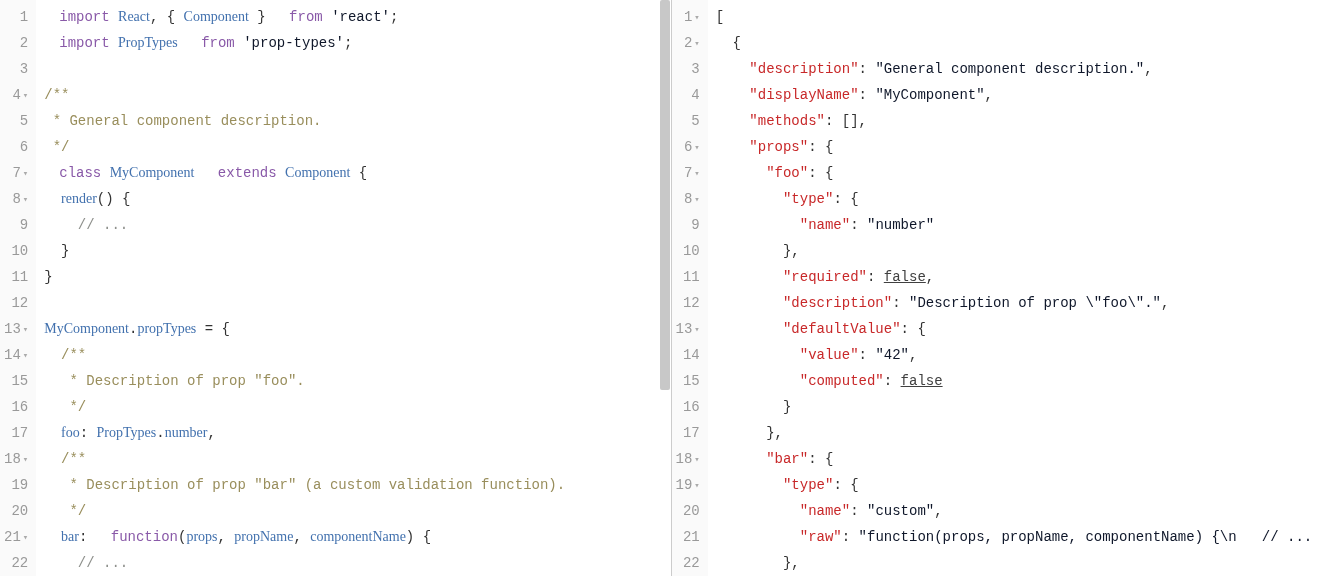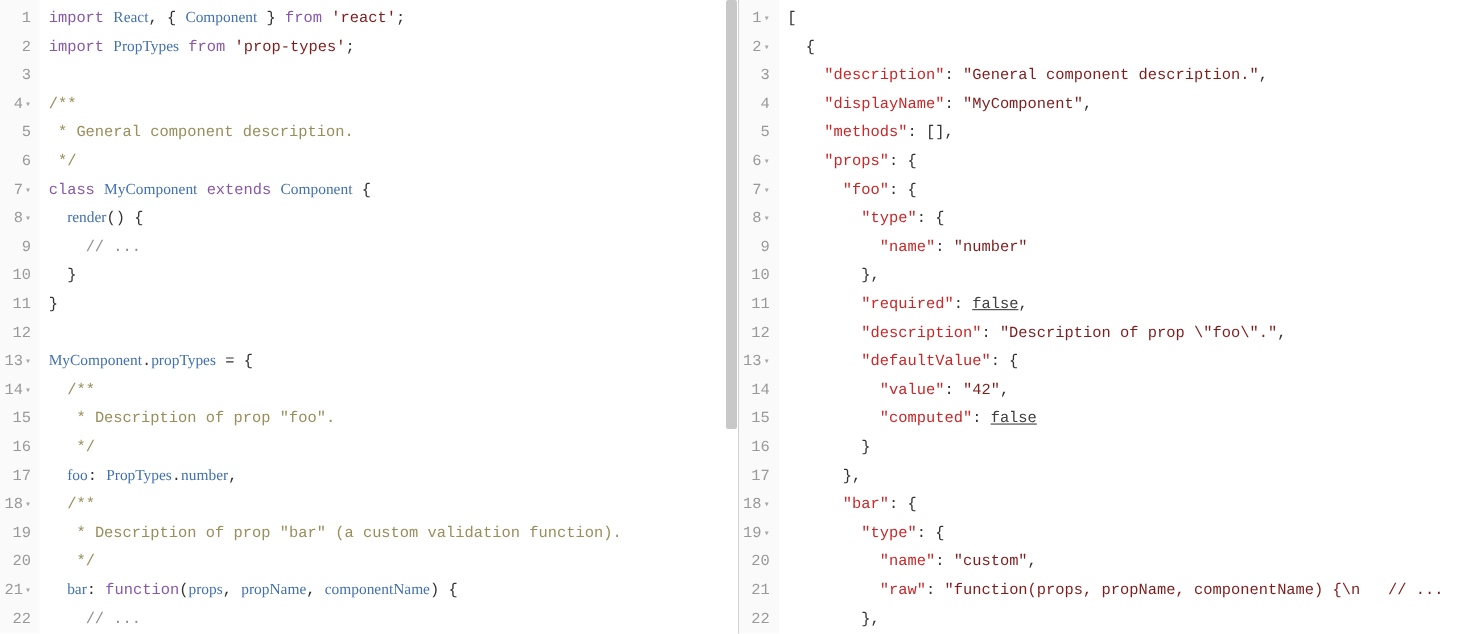--- a/index.html
+++ b/index.html
@@ -39,23 +39,23 @@
   }
   .code {
     flex: 1;
     padding: 4px 8px;
     line-height: 26px;
     white-space: pre;
     color: #333;
     overflow: hidden;
   }
   .code .line { display: block; height: 26px; }
-  .tok-kw { color: #8959a8; }       
+  .tok-kw { color: #8959a8; margin-left: 15px; }       
   .tok-var { color: #4271ae; font-family: Liberation Serif, serif; }      
-  .tok-str { color: #7f1d1d; }      
+  .tok-str { color: #0f172a; }      
   .tok-prop { color: #c82829; }     
   .tok-bool { color: #404040; text-decoration: underline; }     
   .tok-cmt { color: #8e908c; }      
   .tok-docc { color: #998e5c; }     
   .tok-pn { color: #333; }
   .scrollbar {
     position: absolute;
     right: 1px;
     top: 0;
     width: 10px;

